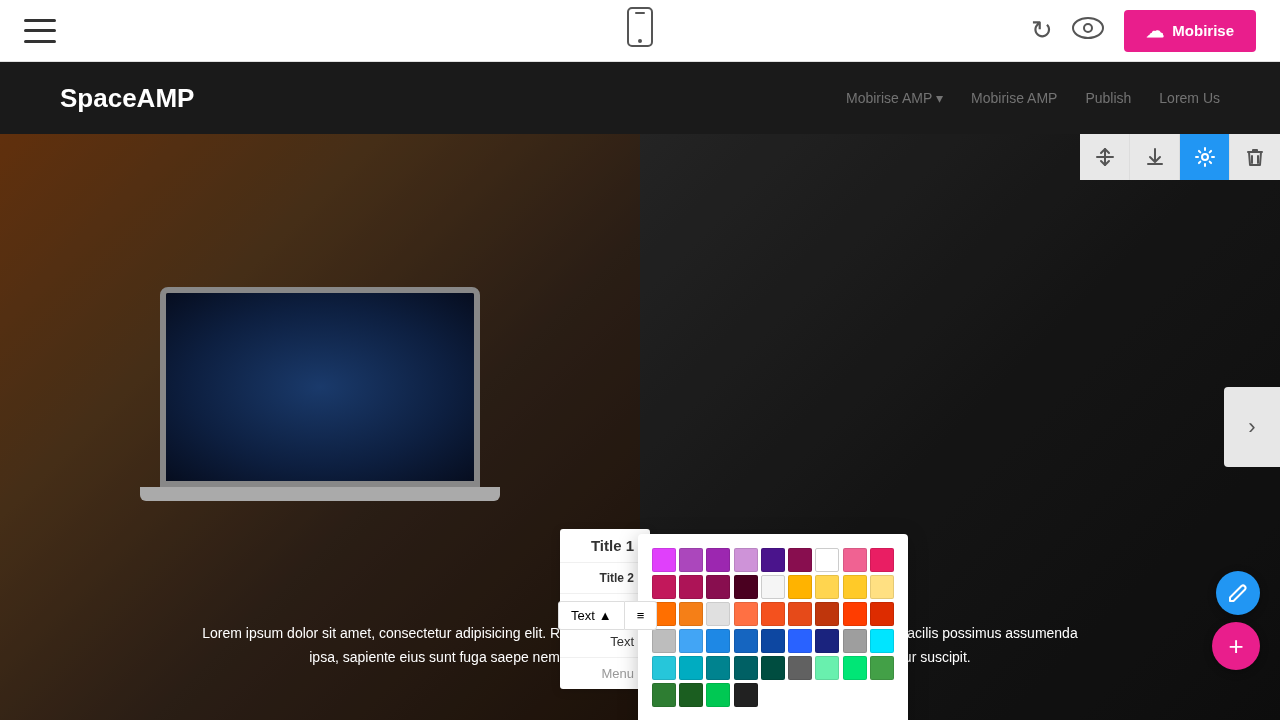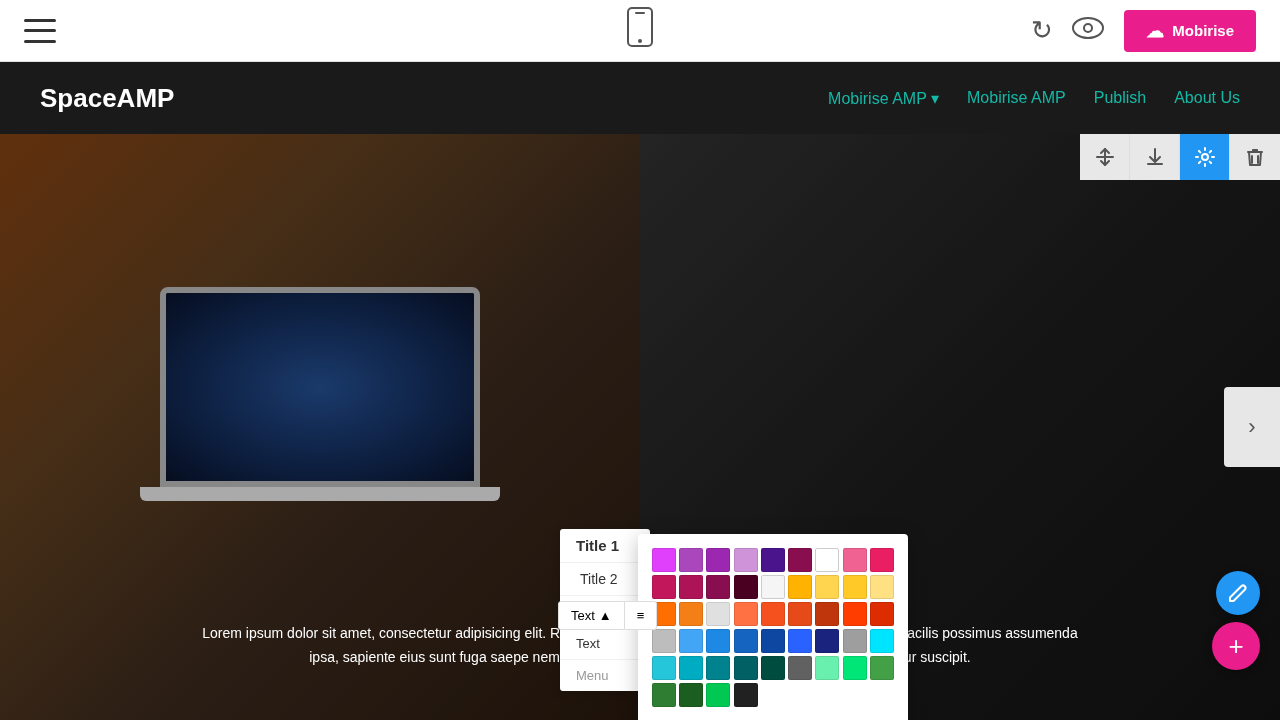--- a/index.html
+++ b/index.html
@@ -36,33 +36,33 @@
       gap: 8px;
     }
 
     
     .site-header {
       background: #1a1a1a;
       height: 72px;
       display: flex;
       align-items: center;
       justify-content: space-between;
-      padding: 0 40px;
+      padding: 0 60px;
       position: relative;
       z-index: 10;
     }
     .logo {
       font-size: 26px;
       color: #fff;
       font-style: italic;
       font-weight: 300;
     }
     .logo span { font-weight: 700; font-style: normal; }
     .nav-links { display: flex; align-items: center; gap: 28px; }
-    .nav-link { color: #14b8a6; text-decoration: none; font-size: 16px; cursor: pointer; }
+    .nav-link { color: #737373; text-decoration: none; font-size: 14px; cursor: pointer; }
     .nav-link.has-arrow::after { content: ' ▾'; }
     .contact-btn {
       background: #e91e8c;
       color: #fff;
       border: none;
       border-radius: 25px;
       padding: 10px 22px;
       font-size: 14px;
       font-weight: 600;
       cursor: pointer;
@@ -198,31 +198,32 @@
     .style-menu {
       position: absolute;
       top: 395px;
       left: 560px;
       background: #fff;
       border-radius: 3px;
       box-shadow: 0 2px 10px rgba(0,0,0,0.15);
       z-index: 199;
       min-width: 90px;
       overflow: hidden;
+      text-align: right;
     }
     .style-menu-item {
       padding: 8px 16px;
       font-size: 13px;
       cursor: pointer;
       color: #333;
       border-bottom: 1px solid #f0f0f0;
     }
     .style-menu-item:last-child { border-bottom: none; padding-left: 16px; }
     .style-menu-item.title1 { font-size: 15px; font-weight: 600; }
-    .style-menu-item.title2 { font-size: 14px; font-weight: 400; padding-left: 20px; }
+    .style-menu-item.title2 { font-size: 12px; font-weight: 700; padding-left: 20px; }
     .style-menu-item.title3 { font-size: 13px; font-weight: 700; }
     .style-menu-item.text { font-size: 13px; }
     .style-menu-item.menu-item { font-size: 13px; color: #999; }
 
     
     .style-bar {
       position: absolute;
       bottom: 90px;
       left: 558px;
       display: flex;
@@ -358,21 +359,21 @@
 </div>
 
 <div class="site-header">
   <div class="logo">
     <span>Space</span><span style="font-weight:900; font-style:normal;">AMP</span>
   </div>
   <nav class="nav-links">
     <a class="nav-link has-arrow">Mobirise AMP</a>
     <a class="nav-link">Mobirise AMP</a>
     <a class="nav-link">Publish</a>
-    <a class="nav-link">About Us</a>
+    <a class="nav-link">Lorem Us</a>
   </nav>
 </div>
 
 <div class="hero-section">
   <div class="hero-bg">
     <div class="hero-bg-left">
 
       <div class="laptop-visual">
         <div class="laptop-screen">
           <div class="laptop-screen-inner"></div>

